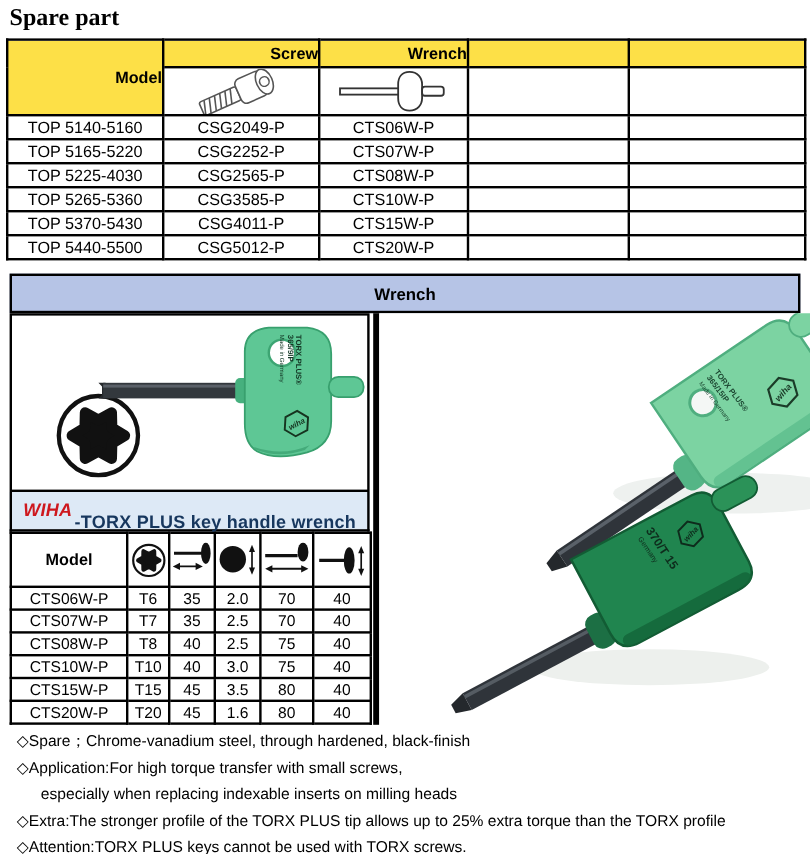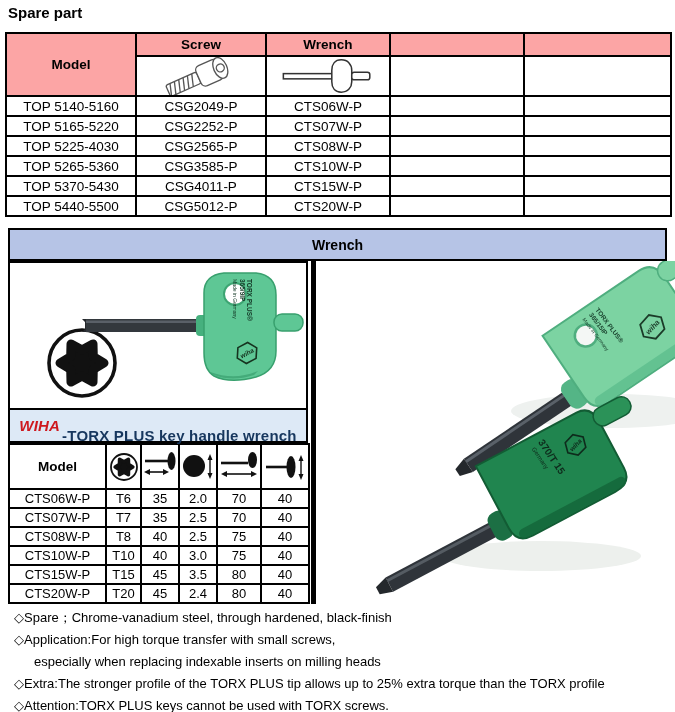--- a/index.html
+++ b/index.html
@@ -2,28 +2,28 @@
 <html><head>
 <meta charset="utf-8">
 <style>
   html,body{margin:0;padding:0;}
   body{
     width:675px;height:712px;background:#fff;position:relative;
     font-family:"Liberation Sans","DejaVu Sans",sans-serif;color:#000;
     overflow:hidden;
   }
   .page-title{
-    position:absolute;left:8px;top:4px;font-size:15px;font-weight:bold;
+    position:absolute;left:8px;top:4px;font-size:20px;font-weight:bold;font-family:Liberation Serif, serif;
   }
   
   table{border-collapse:collapse;table-layout:fixed;}
   td,th{border:2px solid #000;padding:0;text-align:center;vertical-align:middle;overflow:hidden;}
   .spare-table{position:absolute;left:5px;top:32px;width:665px;font-size:13.5px;}
   .spare-table th{font-weight:bold;}
-  .hdr-blue{background:#fca5a5;}
+  .hdr-blue{background:#fde047;text-align:right;}
   .spare-table .hdr-row{height:23px;}
   .spare-table .icon-row{height:40px;}
   .spare-table .data-row{height:20px;margin-left:36px;}
   
   .section-header{
     position:absolute;left:8px;top:228px;width:659px;height:33px;box-sizing:border-box;
     background:#B6C4E6;border:2px solid #000;display:flex;align-items:center;justify-content:center;
     font-size:14px;font-weight:bold;
   }
   .left-col{position:absolute;left:8px;top:261px;width:300px;}
@@ -277,21 +277,21 @@
       <td>T15</td>
       <td>45</td>
       <td>3.5</td>
       <td>80</td>
       <td>40</td>
     </tr>
     <tr class="data-row">
       <td>CTS20W-P</td>
       <td>T20</td>
       <td>45</td>
-      <td>2.4</td>
+      <td>1.6</td>
       <td>80</td>
       <td>40</td>
     </tr>
   </tbody>
     </table>
 </div>
 
 <div class="divider"></div>
 
 <svg class="photo" width="359" height="352" viewBox="0 0 359 352">

